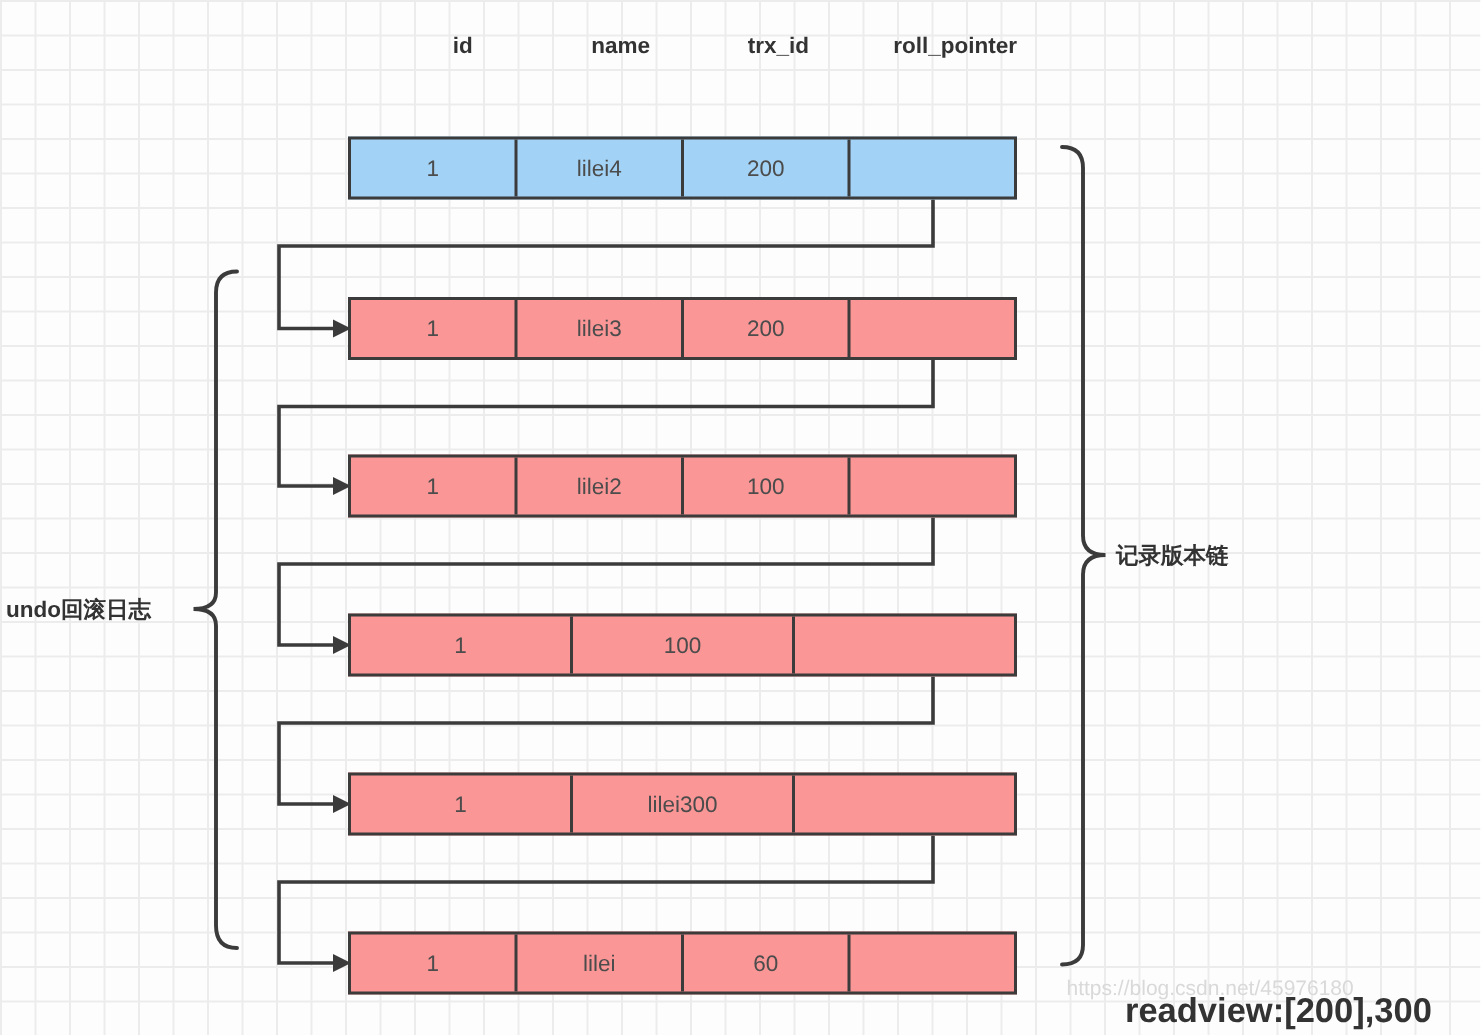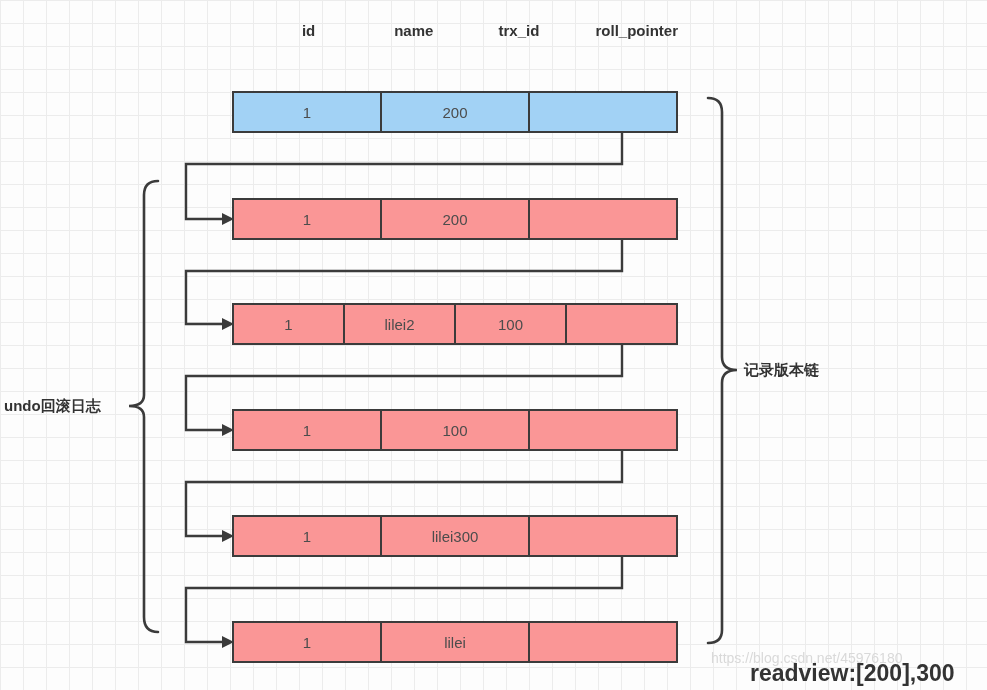--- a/index.html
+++ b/index.html
@@ -126,26 +126,28 @@
 
   <div class="col-headers">
     <div class="hdr">id</div>
     <div class="hdr">name</div>
     <div class="hdr">trx_id</div>
     <div class="hdr">roll_pointer</div>
   </div>
 
   <div class="record-row current" style="top:91px">
     <div class="cell">1</div>
+    <div class="cell">lilei4</div>
     <div class="cell">200</div>
     <div class="cell"></div>
   </div>
 
   <div class="record-row" style="top:198px">
     <div class="cell">1</div>
+    <div class="cell">lilei3</div>
     <div class="cell">200</div>
     <div class="cell"></div>
   </div>
 
   <div class="record-row" style="top:303px">
     <div class="cell">1</div>
     <div class="cell">lilei2</div>
     <div class="cell">100</div>
     <div class="cell"></div>
   </div>
@@ -158,20 +160,21 @@
 
   <div class="record-row" style="top:515px">
     <div class="cell">1</div>
     <div class="cell">lilei300</div>
     <div class="cell"></div>
   </div>
 
   <div class="record-row" style="top:621px">
     <div class="cell">1</div>
     <div class="cell">lilei</div>
+    <div class="cell">60</div>
     <div class="cell"></div>
   </div>
 
   <div class="side-label" style="left:4px; top:397px;">undo回滚日志</div>
   <div class="side-label" style="left:744px; top:361px;text-align:center;">记录版本链</div>
 
   <div class="watermark">https://blog.csdn.net/45976180</div>
   <div class="readview-label">readview:[200],300</div>
 
 </div>

